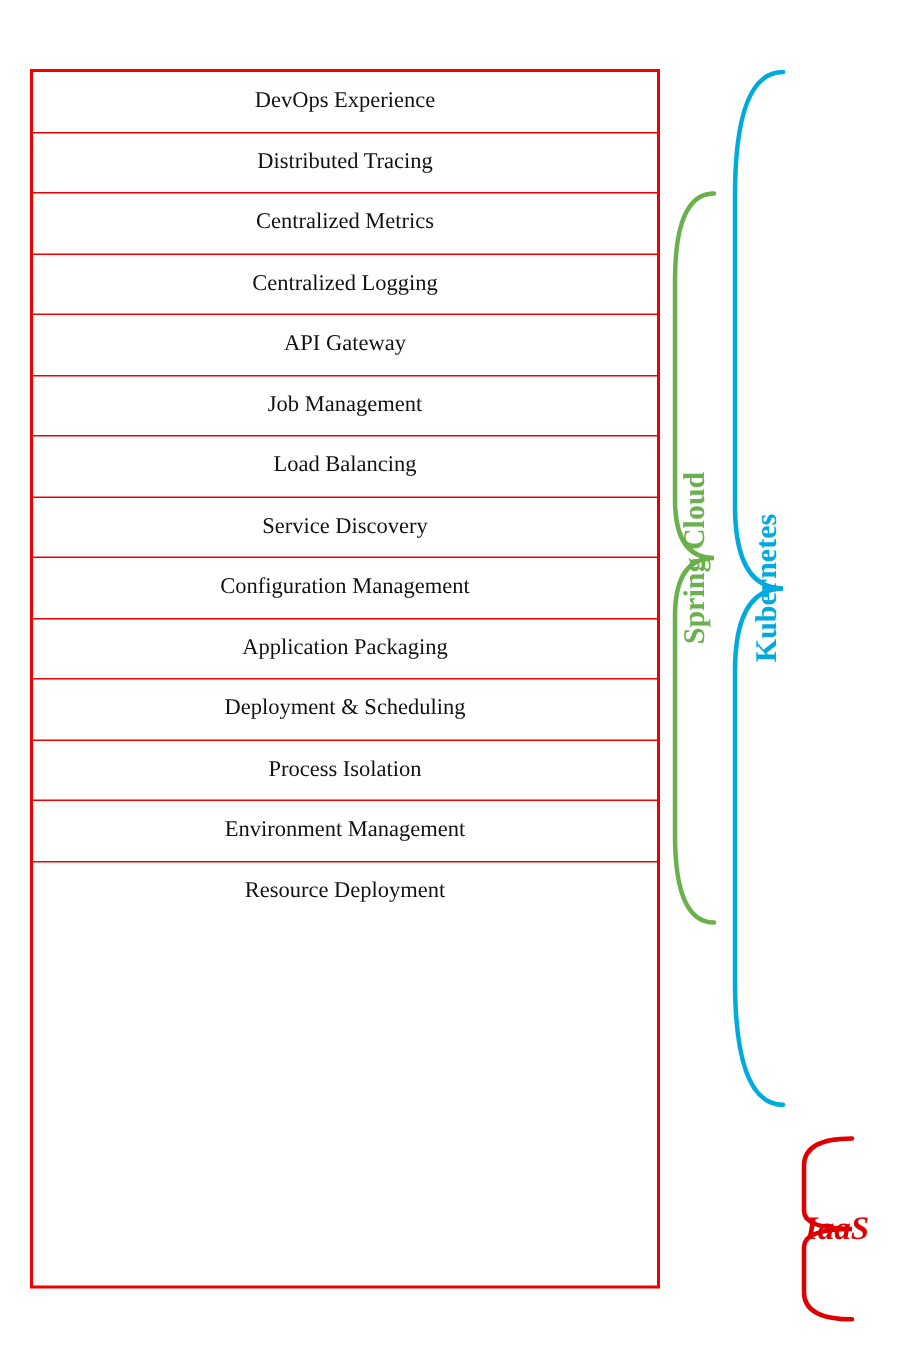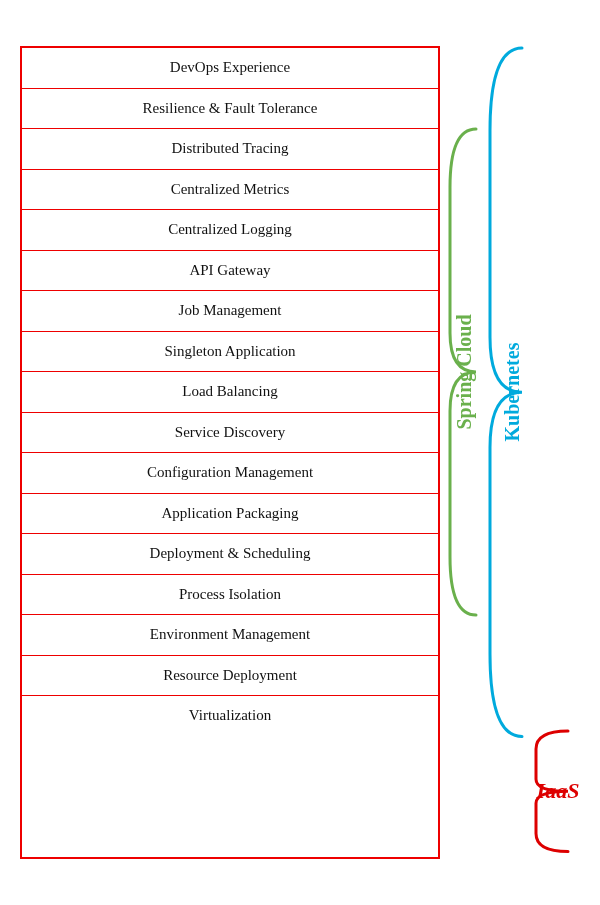--- a/index.html
+++ b/index.html
@@ -52,36 +52,33 @@
     }
   </style>
 </head>
 <body>
 
 <div class="container">
 
   <div class="stack" id="stack">
 
   <div class="stack-row">DevOps Experience</div>
-      <div class="stack-row">Resilience &amp; Fault Tolerance</div>
       <div class="stack-row">Distributed Tracing</div>
       <div class="stack-row">Centralized Metrics</div>
       <div class="stack-row">Centralized Logging</div>
       <div class="stack-row">API Gateway</div>
       <div class="stack-row">Job Management</div>
-      <div class="stack-row">Singleton Application</div>
       <div class="stack-row">Load Balancing</div>
       <div class="stack-row">Service Discovery</div>
       <div class="stack-row">Configuration Management</div>
       <div class="stack-row">Application Packaging</div>
       <div class="stack-row">Deployment &amp; Scheduling</div>
       <div class="stack-row">Process Isolation</div>
       <div class="stack-row">Environment Management</div>
       <div class="stack-row">Resource Deployment</div>
-      <div class="stack-row">Virtualization</div>
     </div>
 
   <div class="right-side">
 
     <div style="position:relative; display:flex; flex-direction:row; align-items:stretch;">
 
       <div id="spring-cloud-wrapper" style="position: relative; width: 40px; height: 813px;">
         <svg id="spring-svg" class="bracket-svg" style="position:absolute; left:0; top:0;" width="40" height="813">
             <path d="
     M 32 83
@@ -105,21 +102,21 @@
     Q 6 346.25 38 346.25
     Q 6 346.25 6 401.33
     L 6 607.88
     Q 6 690.5 38 690.5
   " fill="none" stroke="#00aadd" stroke-width="3" stroke-linecap="round"></path>
           </svg>
         <div id="kube-label" style="position: absolute; writing-mode: vertical-rl; transform: translateX(-50%) translateY(-50%) rotate(180deg); font-size: 20px; font-weight: bold; color: rgb(0, 170, 221); white-space: nowrap; top: 346.25px; left: 28px;">Kubernetes</div>
       </div>
     </div>
 
-    <div id="iaas-wrapper" style="position: absolute; width: 46px; top: 685px; height: 120.5px; left: 86px; font-family: Liberation Serif, serif;">
+    <div id="iaas-wrapper" style="position: absolute; width: 46px; top: 713px; height: 120.5px; left: 86px; font-family: Liberation Serif, serif;">
       <svg id="iaas-svg" class="bracket-svg" style="position:absolute; left:0; top:0;" width="46" height="120.5">
           <path d="
     M 38 0
     Q 6 0 6 18.075
     L 6 48.2
     Q 6 60.25 38 60.25
     Q 6 60.25 6 72.3
     L 6 102.425
     Q 6 120.5 38 120.5
   " fill="none" stroke="#dd0000" stroke-width="3" stroke-linecap="round"></path>

